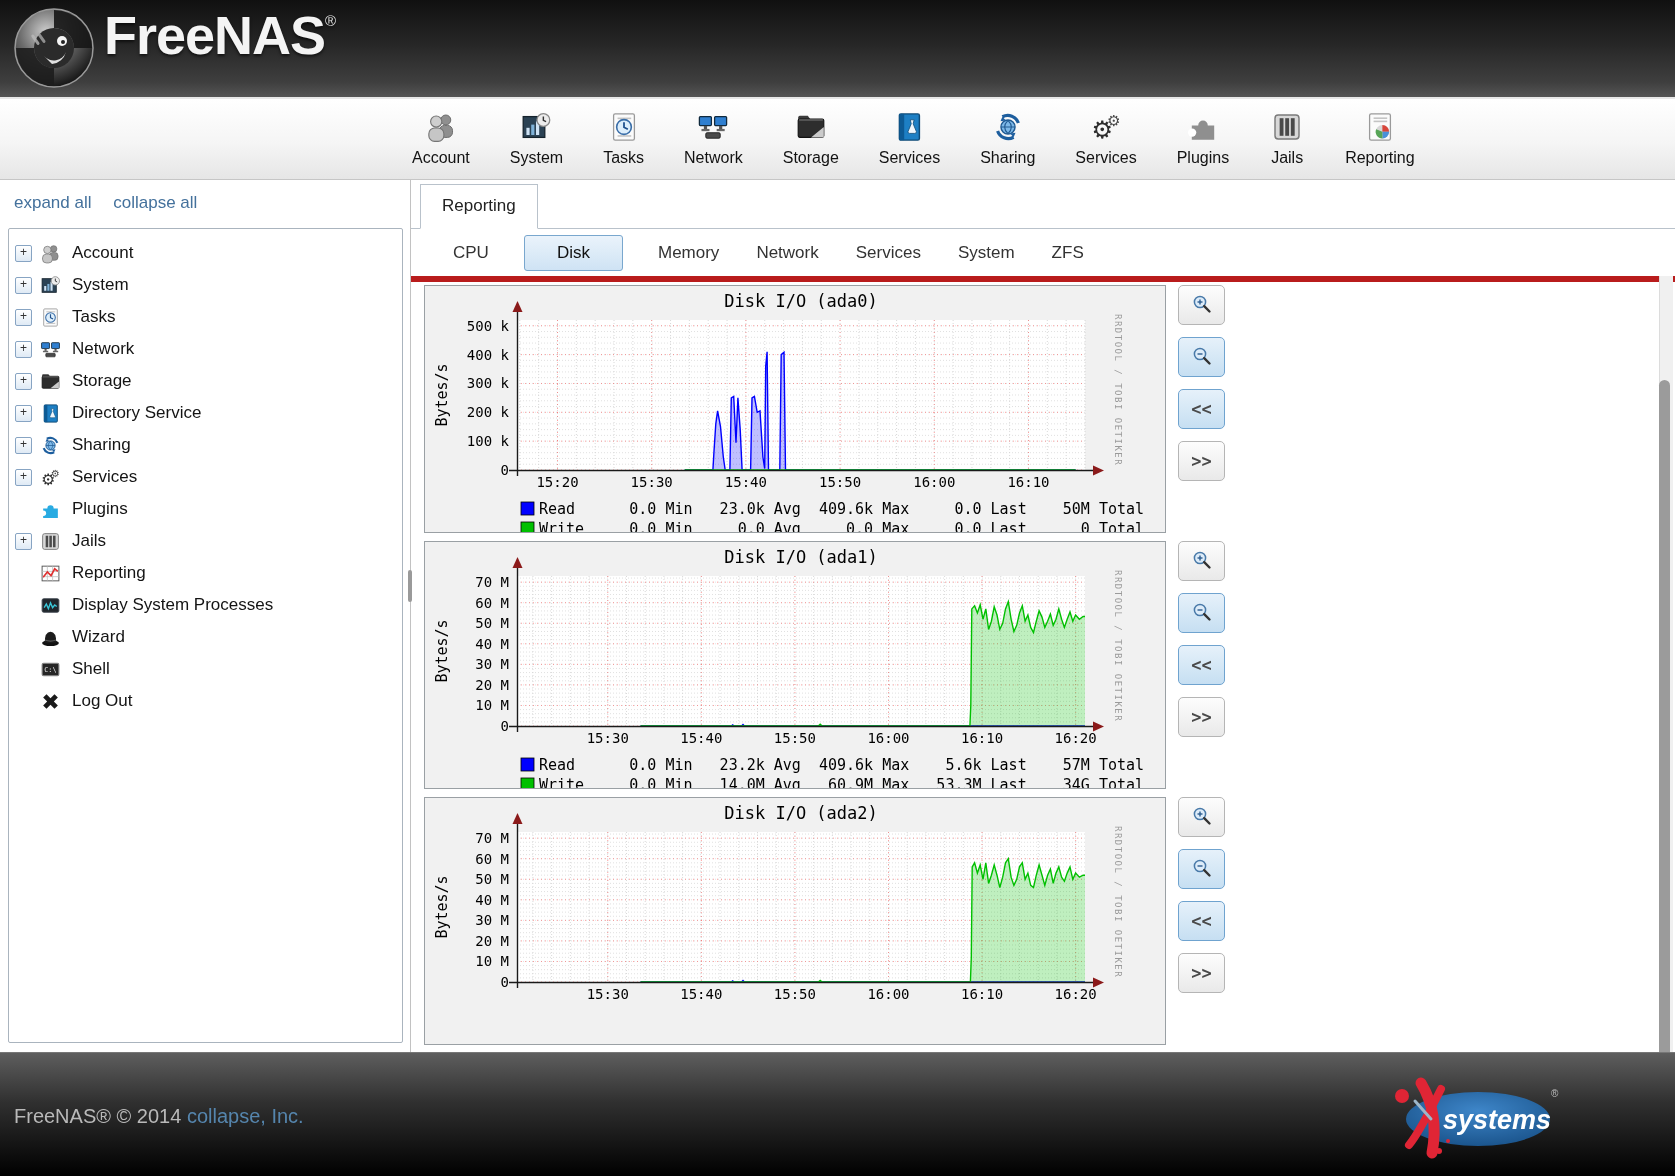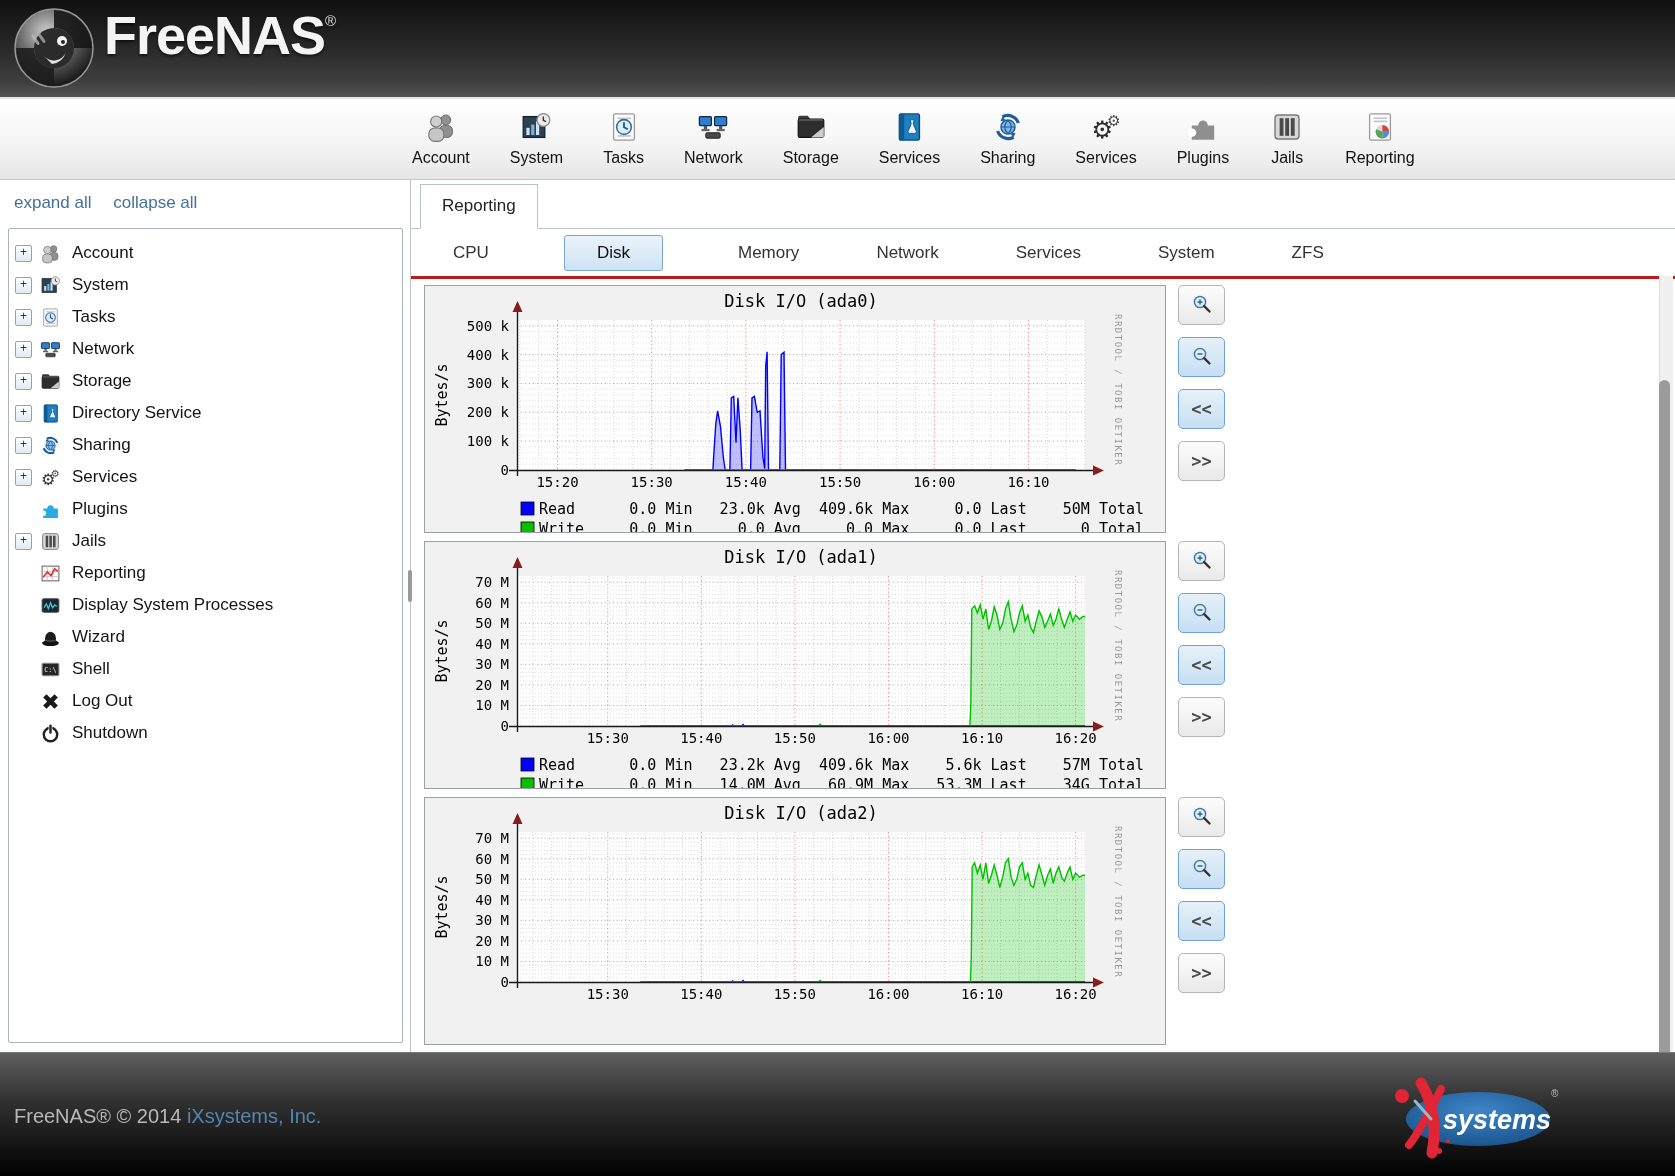--- a/index.html
+++ b/index.html
@@ -40,22 +40,22 @@
     text-align:center;margin-right:8px;flex:0 0 auto;cursor:pointer;}
   .expander-spacer{width:25px;flex:0 0 auto;}
   .tree-icon{width:26px;height:22px;display:flex;align-items:center;margin-right:6px;flex:0 0 auto;}
   .tree-label{font-size:17px;color:#141414;white-space:nowrap;}
   
   .main{position:absolute;left:411px;top:0;right:0;height:100%;}
   .tab-strip{position:relative;height:48px;border-bottom:1px solid #b9c2cb;}
   .tab{display:inline-block;margin-left:9px;margin-top:3px;padding:11px 21px 12px 21px;
     border:1px solid #b9c2cb;border-bottom:1px solid #fff;background:#fff;
     font-size:17px;color:#222;position:relative;top:1px;cursor:pointer;}
-  .subtab-bar{height:47px;border-bottom:3px solid #b91c1c;display:flex;align-items:center;
-    padding-left:40px;gap:40px;}
+  .subtab-bar{height:47px;border-bottom:6px solid #b91c1c;display:flex;align-items:center;
+    padding-left:40px;}
   .subtab{font-size:17px;color:#333;margin-right:33px;padding:7px 2px;cursor:pointer;white-space:nowrap;}
   .subtab.active{background:linear-gradient(#eaf3fb,#cfe3f4);border:1px solid #79a7ce;
     border-radius:3px;padding:7px 32px;color:#111;text-align:center;}
   .charts{position:absolute;top:105px;left:13px;}
   .chart-row{display:flex;margin-bottom:8px;}
   .chart-panel{width:740px;height:246px;background:#f1f1f1;border:1px solid #9aa0a4;}
   .chart-btns{display:flex;flex-direction:column;margin-left:12px;}
   .chart-btn{width:47px;height:40px;margin-bottom:12px;border:1px solid #b5b5b5;border-radius:5px;
     background:linear-gradient(#fdfdfd,#e9e9e9);display:flex;align-items:center;justify-content:center;
     cursor:pointer;padding:0;}
@@ -404,31 +404,20 @@
     <span class="tree-label">Shell</span>
         </div>
         <div class="tree-row">
           <span class="expander-spacer"></span>
           <span class="tree-icon">
             <svg width="21" height="21" viewBox="0 0 20 20">
     <path d="M3,6.2 L6.2,3 L10,6.8 L13.8,3 L17,6.2 L13.2,10 L17,13.8 L13.8,17 L10,13.2 L6.2,17 L3,13.8 L6.8,10 Z" fill="#1a1a1a"></path>
             </svg>
           </span>
     <span class="tree-label">Log Out</span>
-        </div>
-        <div class="tree-row">
-          <span class="expander-spacer"></span>
-          <span class="tree-icon">
-            <svg width="21" height="21" viewBox="0 0 20 20">
-    <circle cx="10" cy="11" r="6.4" fill="none" stroke="#222" stroke-width="2.3"></circle>
-    <rect x="8.2" y="1.6" width="3.6" height="6" fill="#fff"></rect>
-    <line x1="10" y1="2.6" x2="10" y2="9" stroke="#222" stroke-width="2.3" stroke-linecap="round"></line>
-            </svg>
-          </span>
-    <span class="tree-label">Shutdown</span>
         </div>
       </div>
   </div>
   <div class="splitter"></div>
   <div class="splitter-handle"></div>
 
   <div class="main">
     <div class="tab-strip">
       <span class="tab">Reporting</span>
     </div>
@@ -837,21 +826,21 @@
         </div>
       </div>
     <div class="scrollbar-track">
       <div class="scrollbar-thumb"></div>
     </div>
   </div>
 </div>
 
 <div class="footer">
   <div class="footer-text">
-    <span>FreeNAS® © 2014 </span><a>iXsystems, Inc.</a>
+    <span>FreeNAS® © 2014 </span><a>collapse, Inc.</a>
   </div>
   <div class="ix-logo">
     <svg width="190" height="86" viewBox="0 0 190 86">
       <defs>
         <radialGradient id="ixg" cx="50%" cy="35%" r="80%">
           <stop offset="0" stop-color="#3e86c9"></stop>
             <stop offset="100%" stop-color="#134a80"></stop>
         </radialGradient>
       </defs>
       <ellipse cx="103" cy="44" rx="72" ry="27" fill="url(#ixg)"></ellipse>

